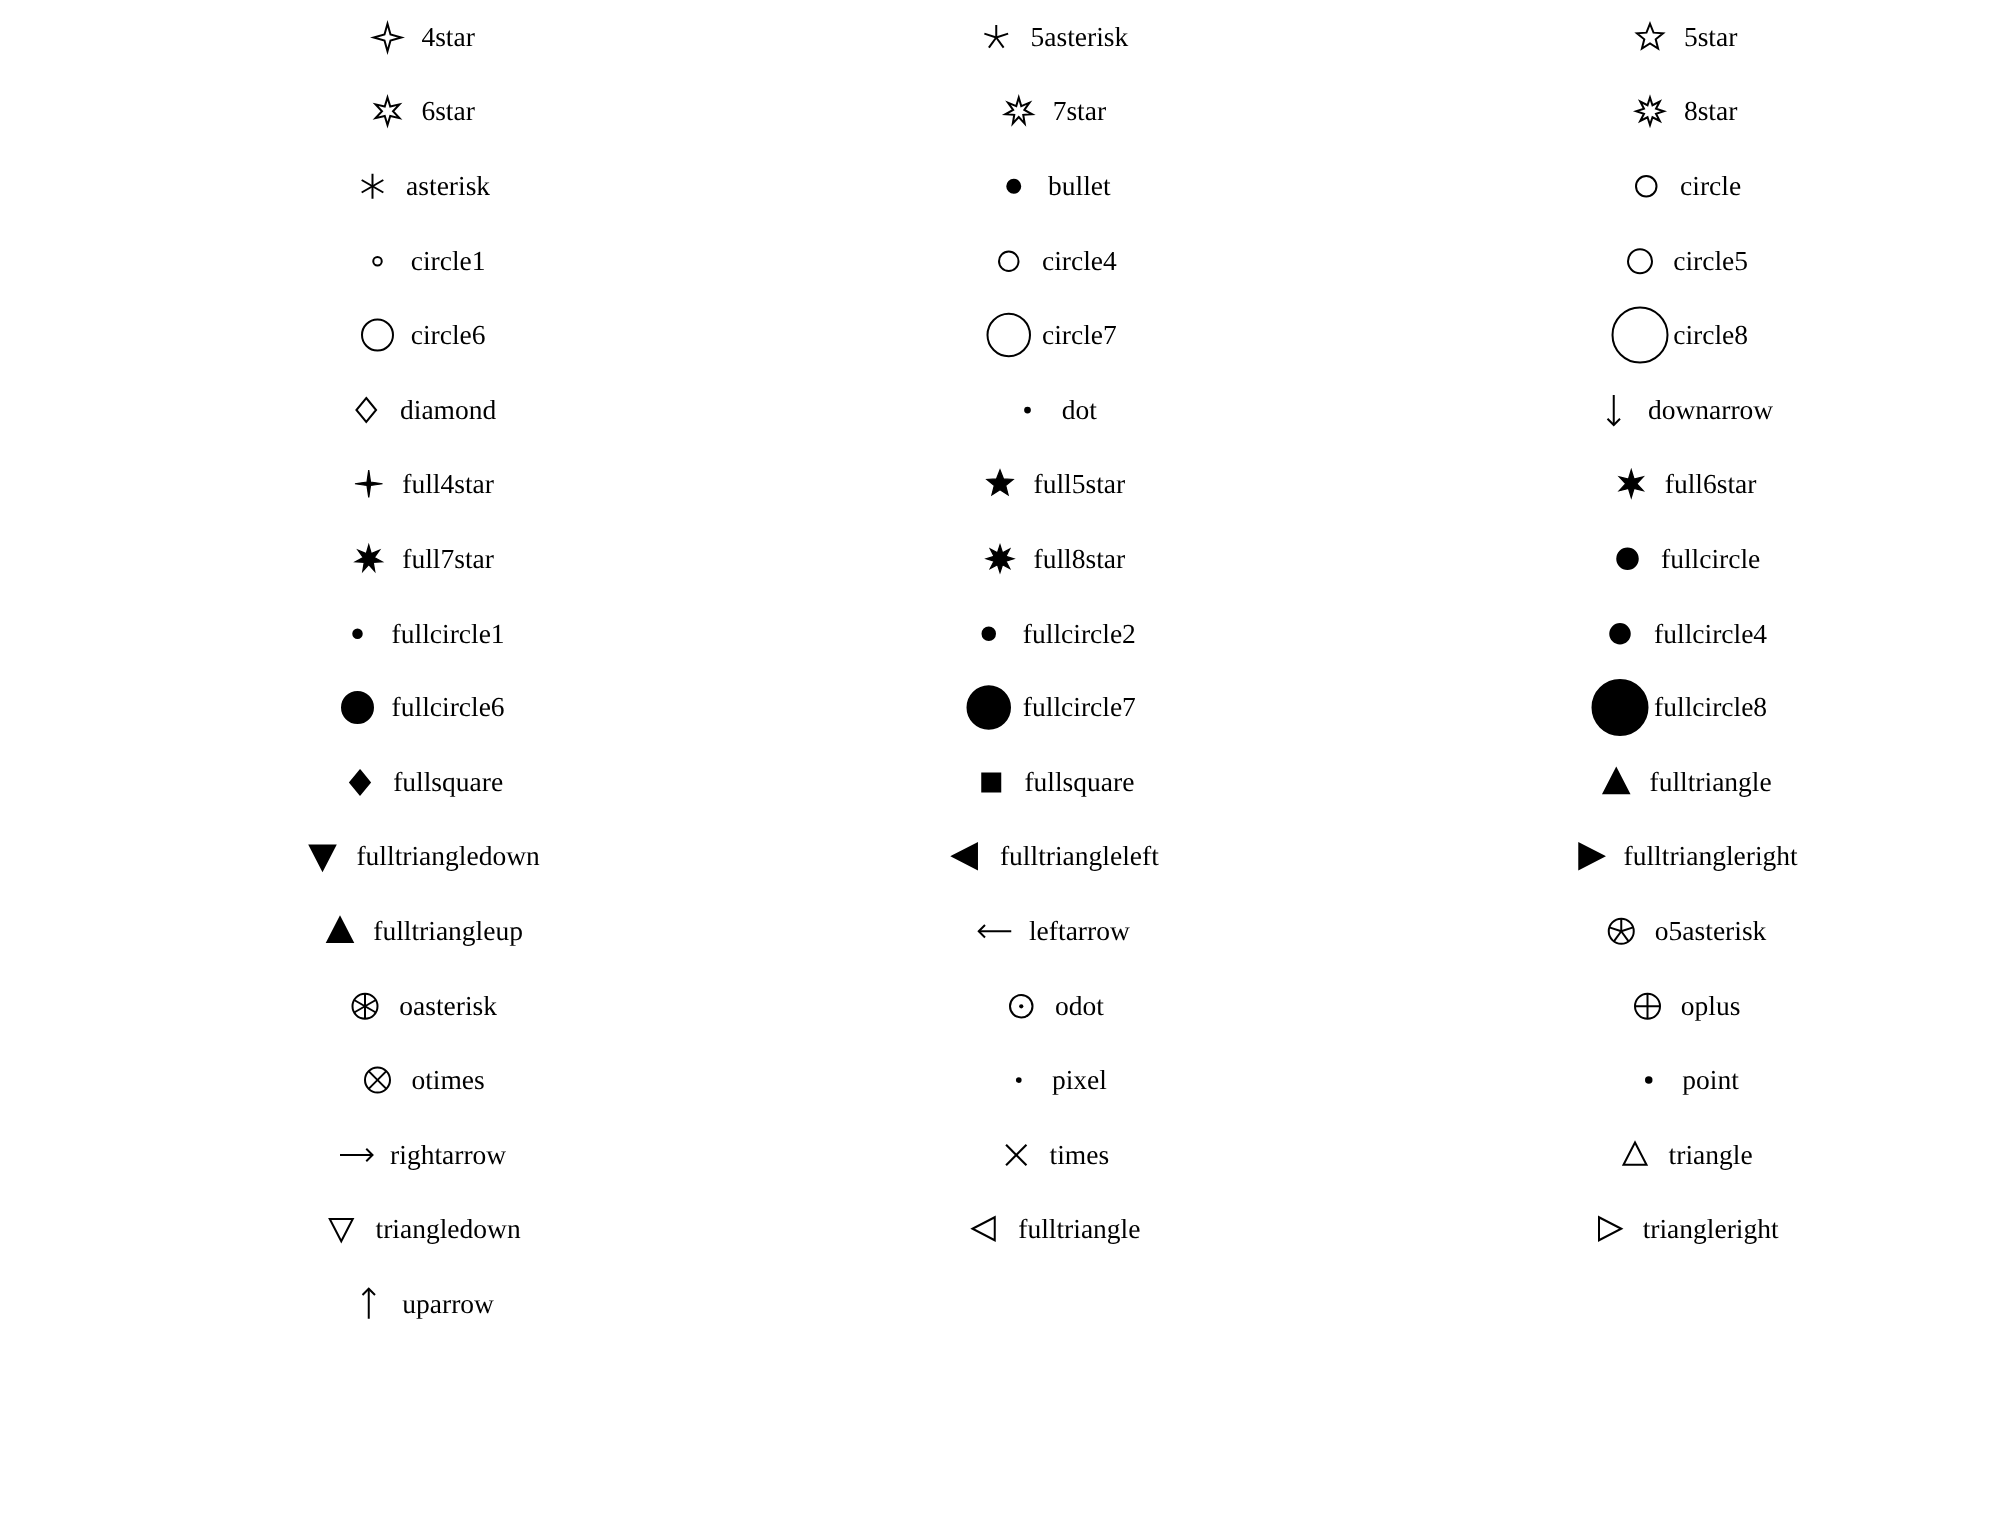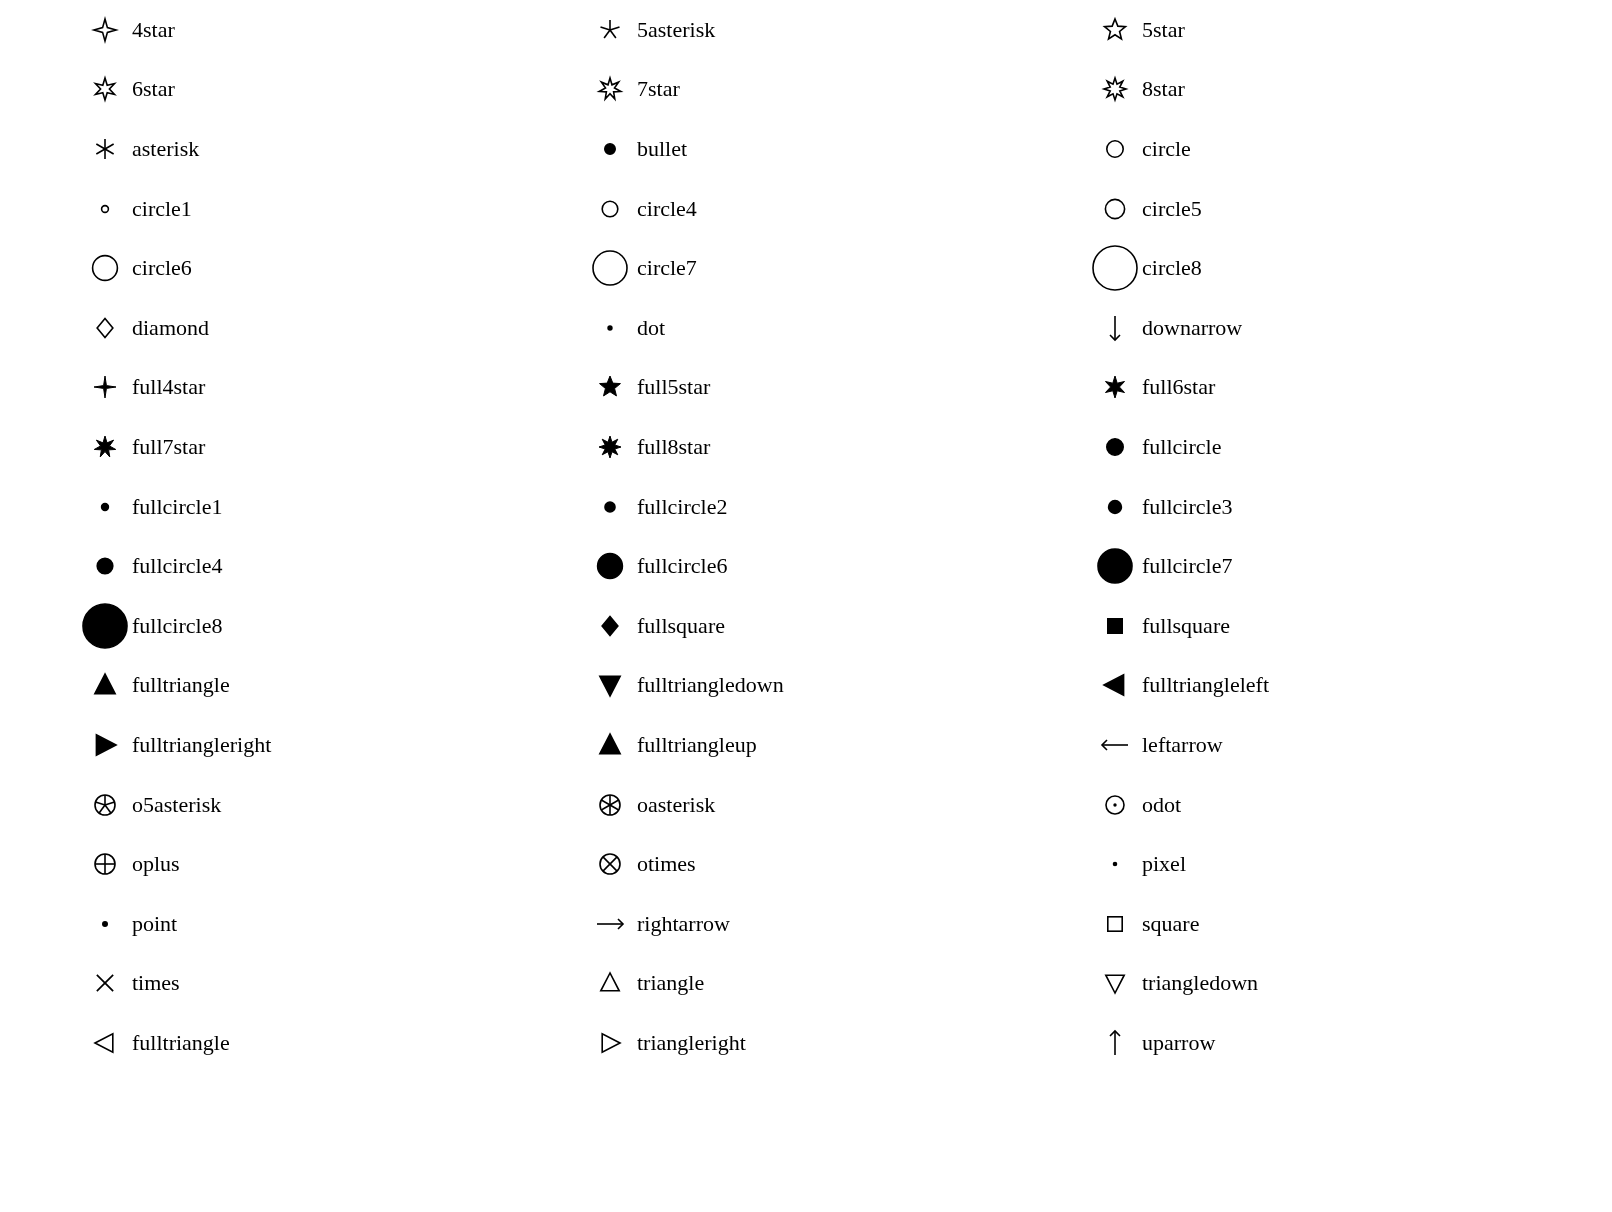--- a/index.html
+++ b/index.html
@@ -20,20 +20,21 @@
     grid-auto-rows: 59.6px;
     align-items: center;
     padding-top: 0px;
     padding-left: 80px;
     box-sizing: border-box;
   }
   .marker-cell {
     display: flex;
     align-items: center;
     height: 59.6px;
+    justify-content: center;
   }
   .glyph {
     width: 50px;
     min-width: 50px;
     height: 56px;
     display: flex;
     align-items: center;
     justify-content: center;
     position: relative;
   }
@@ -263,28 +264,20 @@
       <span class="glyph">
         <svg width="44" height="44" viewBox="0 0 44 44">
           <circle cx="22" cy="22" r="5" fill="#000" stroke="#000" stroke-width="1.6"></circle>
         </svg>
       </span>
       <span class="label">fullcircle2</span>
     </div>
     <div class="marker-cell">
       <span class="glyph">
         <svg width="44" height="44" viewBox="0 0 44 44">
-          <circle cx="22" cy="22" r="6.4" fill="#000" stroke="#000" stroke-width="1.6"></circle>
-        </svg>
-      </span>
-      <span class="label">fullcircle3</span>
-    </div>
-    <div class="marker-cell">
-      <span class="glyph">
-        <svg width="44" height="44" viewBox="0 0 44 44">
           <circle cx="22" cy="22" r="7.8" fill="#000" stroke="#000" stroke-width="1.6"></circle>
         </svg>
       </span>
       <span class="label">fullcircle4</span>
     </div>
     <div class="marker-cell">
       <span class="glyph">
         <svg width="44" height="44" viewBox="0 0 44 44">
           <circle cx="22" cy="22" r="12.4" fill="#000" stroke="#000" stroke-width="1.6"></circle>
         </svg>
@@ -449,28 +442,20 @@
         <svg width="44" height="44" viewBox="0 0 44 44">
           <line x1="9" y1="22" x2="35" y2="22" stroke="#000" stroke-width="1.6"></line>
           <polyline points="30,17 35,22 30,27" fill="none" stroke="#000" stroke-width="1.6"></polyline>
         </svg>
       </span>
       <span class="label">rightarrow</span>
     </div>
     <div class="marker-cell">
       <span class="glyph">
         <svg width="44" height="44" viewBox="0 0 44 44">
-          <rect x="14.8" y="14.8" width="14.4" height="14.4" fill="none" stroke="#000" stroke-width="1.6"></rect>
-        </svg>
-      </span>
-      <span class="label">square</span>
-    </div>
-    <div class="marker-cell">
-      <span class="glyph">
-        <svg width="44" height="44" viewBox="0 0 44 44">
           <line x1="13.86" y1="13.86" x2="30.14" y2="30.14" stroke="#000" stroke-width="1.7"></line>
           <line x1="30.14" y1="13.86" x2="13.86" y2="30.14" stroke="#000" stroke-width="1.7"></line>
         </svg>
       </span>
       <span class="label">times</span>
     </div>
     <div class="marker-cell">
       <span class="glyph">
         <svg width="44" height="44" viewBox="0 0 44 44">
           <polygon points="22.00,12.00 12.80,29.80 31.20,29.80" fill="none" stroke="#000" stroke-width="1.6" stroke-linejoin="miter"></polygon>

